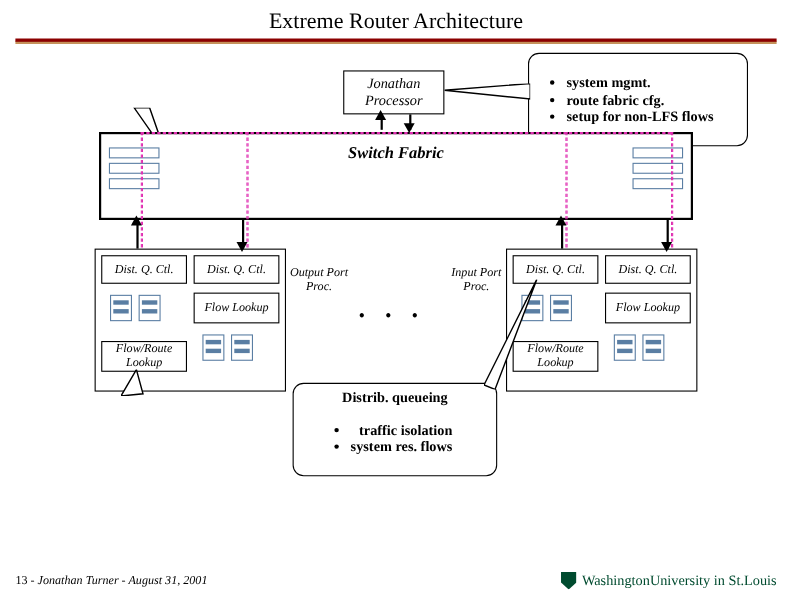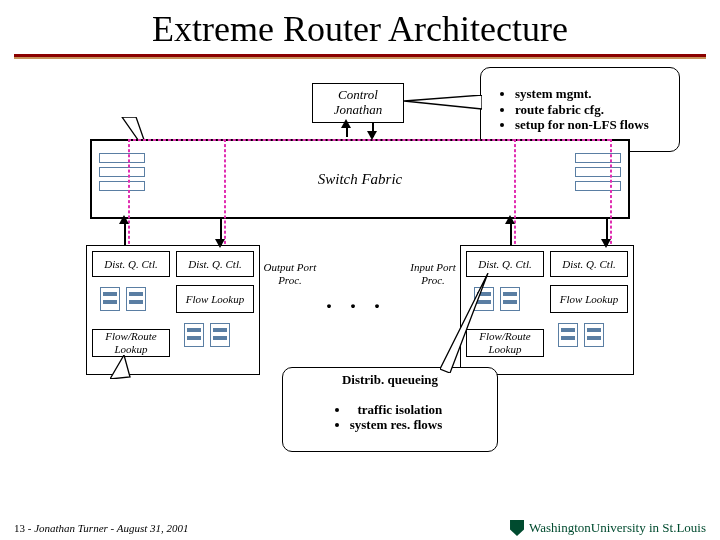--- a/index.html
+++ b/index.html
@@ -7,21 +7,21 @@
     margin: 0;
     width: 720px;
     height: 540px;
     font-family: Georgia, 'Times New Roman', serif;
     background: #fff;
     position: relative;
     overflow: hidden;
   }
   .title {
     font-family: 'Comic Sans MS', cursive;
-    font-size: 36px;
+    font-size: 20px;
     text-align: center;
     padding: 8px 0 4px;
     color: #000;
   }
   .title-rule {
     height: 3px;
     background: #8b0000;
     margin: 0 14px 2px;
     box-shadow: 0 2px 0 #c5925b;
   }
@@ -135,21 +135,21 @@
   .bold { font-weight: bold; }
 </style>
 </head>
 <body>
 
 <div class="title">Extreme Router Architecture</div>
 <div class="title-rule"></div>
 
 <div class="canvas">
 
-  <div class="box" style="left:312px; top:24px; width:92px; height:40px;">Control Jonathan</div>
+  <div class="box" style="left:312px; top:24px; width:92px; height:40px;">Jonathan Processor</div>
   <div class="vline" style="left:346px; top:64px; height:14px;"></div>
   <div class="arrow up" style="left:341px; top:60px;"></div>
   <div class="vline" style="left:372px; top:64px; height:14px;"></div>
   <div class="arrow down" style="left:367px; top:72px;"></div>
 
   <div class="callout bold" style="left:480px; top:8px; width:200px;">
     <ul>
       <li>system mgmt.</li>
       <li>route fabric cfg.</li>
       <li>setup for non-LFS flows</li>
@@ -157,21 +157,21 @@
   </div>
   <svg style="position:absolute; left:404px; top:36px; width:78px; height:20px;">
       <polygon points="0,6 78,0 78,14" fill="#fff" stroke="#000" stroke-width="1.3"></polygon>
     </svg>
 
   <svg style="position:absolute; left:116px; top:58px; width:40px; height:40px;">
       <polygon points="6,0 20,0 34,40" fill="#fff" stroke="#000" stroke-width="1.3"></polygon>
     </svg>
 
   <div class="fabric-outer" style="left:90px; top:80px; width:540px; height:80px;"></div>
-  <div class="fabric-label" style="left:300px; top:112px; width:120px;">Switch Fabric</div>
+  <div class="fabric-label" style="left:300px; top:92px; width:120px;font-weight:bold;">Switch Fabric</div>
 
   <div class="portgrp" style="left:96px; top:90px;">
     <div class="line l1"></div>
       <div class="line l2"></div>
       <div class="line l3"></div>
   </div>
   <div style="position:absolute; left:150px; top:86px;">
       <div class="tri right" style="position:relative;"></div>
     </div>
   <div style="position:absolute; left:150px; top:106px;">
@@ -230,21 +230,21 @@
 
   <div class="vline" style="left:124px; top:160px; height:26px;"></div>
   <div class="arrow up" style="left:119px; top:156px;"></div>
   <div class="vline" style="left:220px; top:160px; height:26px;"></div>
   <div class="arrow down" style="left:215px; top:180px;"></div>
   <div class="vline" style="left:510px; top:160px; height:26px;"></div>
   <div class="arrow up" style="left:505px; top:156px;"></div>
   <div class="vline" style="left:606px; top:160px; height:26px;"></div>
   <div class="arrow down" style="left:601px; top:180px;"></div>
 
-  <div class="callout bold" style="left:282px; top:308px; width:216px; text-align:center;">
+  <div class="callout bold" style="left:266px; top:308px; width:186px; text-align:center;">
     <div>Distrib. queueing</div>
     <ul style="text-align:right; display:inline-block;">
       <li>traffic isolation</li>
       <li>system res. flows</li>
     </ul>
   </div>
   <svg style="position:absolute; left:440px; top:214px; width:56px; height:100px;">
       <polygon points="48,0 0,96 10,100" fill="#fff" stroke="#000" stroke-width="1.3"></polygon>
     </svg>
 

